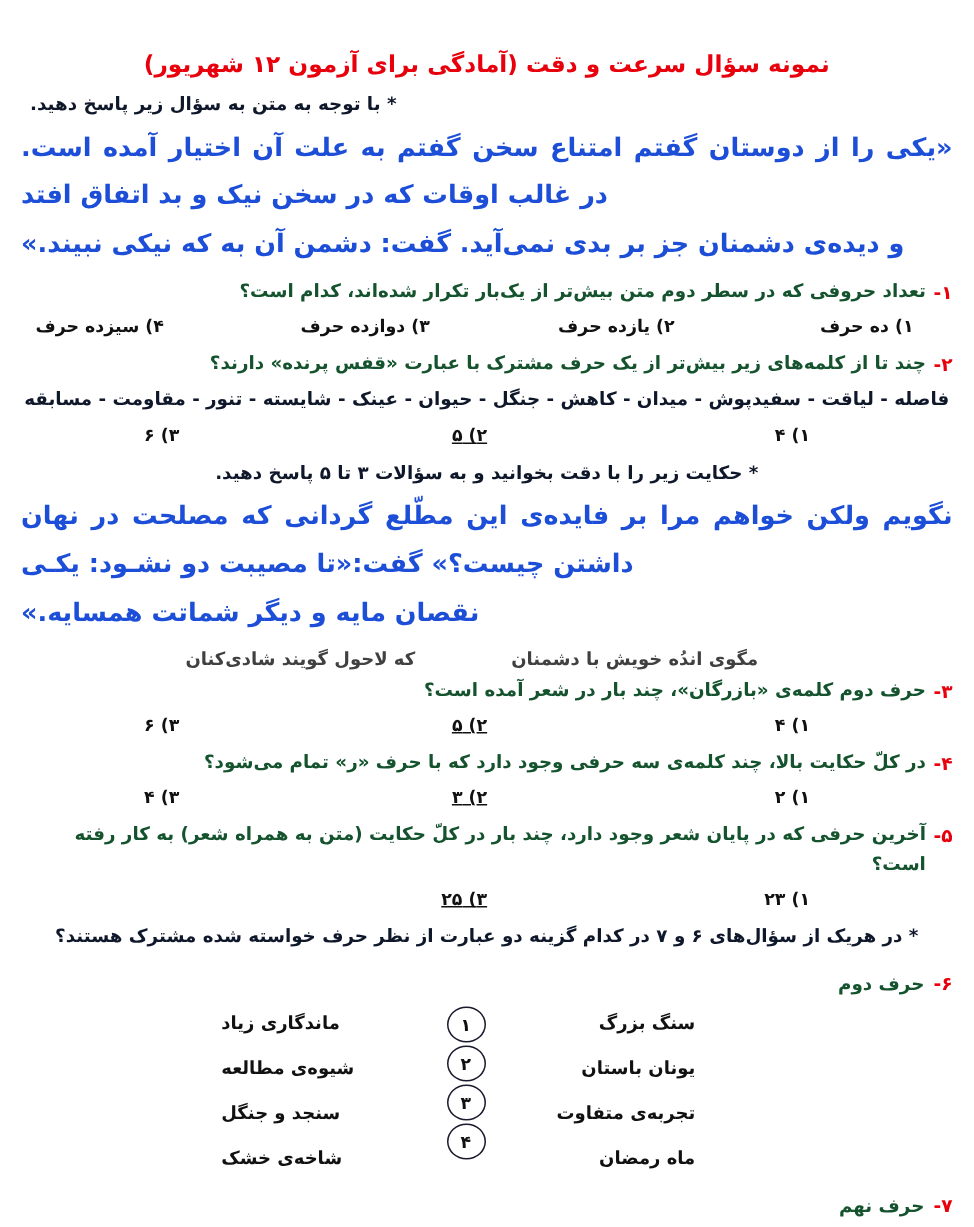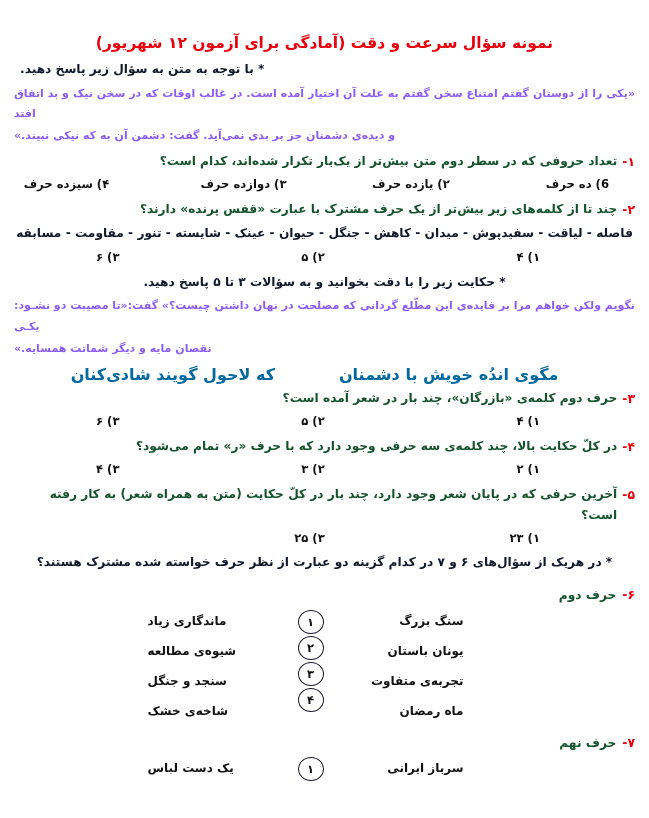--- a/index.html
+++ b/index.html
@@ -43,27 +43,27 @@
     text-align: left;
     line-height: 1.75;
     margin: 3px 0 3px 0;
     color: #0f172a;
     direction: rtl;
   }
   .note-line.pad-left { padding-left: 6px; }
 
   
   .passage {
-    font-size: 11px;
+    font-size: 17px;
     font-weight: bold;
     line-height: 1.85;
     text-align: justify;
     text-align-last: left;
     margin: 2px 0 2px 0;
-    color: #8b5cf6;
+    color: #1d4ed8;
   }
   .passage.last-centered { text-align-last: left; }
 
   
   .question {
     display: flex;
     flex-direction: row;
     align-items: flex-start;
     justify-content: flex-start;
     margin: 4px 0 1px 0;
@@ -109,38 +109,38 @@
   
   .options.cols4 .opt { flex: 0 0 25%; }
   .options.cols4 .opt:nth-child(1) { padding-right: 18px; }
   .options.cols4 .opt:nth-child(2) { padding-right: 6px; }
   .options.cols4 .opt:nth-child(3) { padding-right: 10px; }
   .options.cols4 .opt:nth-child(4) { padding-right: 24px; }
   
   .options.narrow { padding-right: 0; padding-left: 0; }
   .options.narrow .opt { flex: 0 0 25%; }
   .options.narrow .opt:nth-child(1) { padding-right: 95px; }
-  .options.narrow .opt:nth-child(2) { padding-right: 60px; }
+  .options.narrow .opt:nth-child(2) { padding-right: 60px; text-decoration: underline; }
   .options.narrow .opt:nth-child(3) { padding-right: 50px; }
   .options.narrow .opt:nth-child(4) { padding-right: 45px; }
 
   
   .verse {
     display: flex;
     flex-direction: row;
     justify-content: center;
     align-items: baseline;
     margin: 6px 0 4px 0;
     gap: 64px;
     padding-right: 20px;
   }
   .verse .hemistich {
-    font-size: 16px;
-    font-weight: bold;
-    color: #0369a1;
+    font-size: 12px;
+    font-weight: bold;
+    color: #404040;
     white-space: nowrap;
   }
 
   
   .match-header {
     display: flex;
     flex-direction: row;
     justify-content: flex-start;
     align-items: baseline;
     gap: 6px;
@@ -199,21 +199,21 @@
   <div class="note-line pad-left">* با توجه به متن به سؤال زیر پاسخ دهید.</div>
 
   <div class="passage">«یکی را از دوستان گفتم امتناع سخن گفتم به علت آن اختیار آمده است. در غالب اوقات که در سخن نیک و بد اتفاق افتد</div>
   <div class="passage last-centered">و دیده‌ی دشمنان جز بر بدی نمی‌آید. گفت: دشمن آن به که نیکی نبیند.»</div>
 
   <div class="question align-right">
     <span class="q-num">۱-</span>
     <span class="q-text">تعداد حروفی که در سطر دوم متن بیش‌تر از یک‌بار تکرار شده‌اند، کدام است؟</span>
   </div>
   <div class="options cols4">
-    <span class="opt">6) ده حرف</span>
+    <span class="opt">۱) ده حرف</span>
     <span class="opt">۲) یازده حرف</span>
     <span class="opt">۳) دوازده حرف</span>
     <span class="opt">۴) سیزده حرف</span>
   </div>
 
   <div class="question align-right">
     <span class="q-num">۲-</span>
     <span class="q-text">چند تا از کلمه‌های زیر بیش‌تر از یک حرف مشترک با عبارت «قفس پرنده» دارند؟</span>
   </div>
   <div class="note-line" style="text-align:center;">فاصله - لیاقت - سفیدپوش - میدان - کاهش - جنگل - حیوان - عینک - شایسته - تنور - مقاومت - مسابقه</div>

